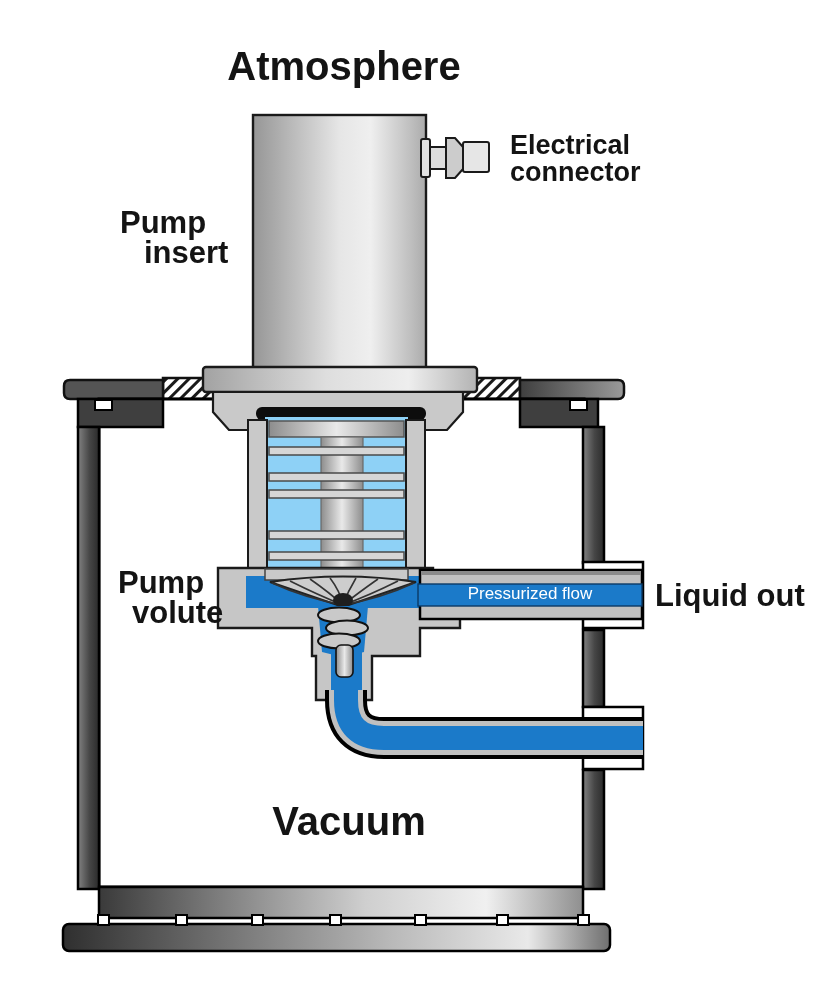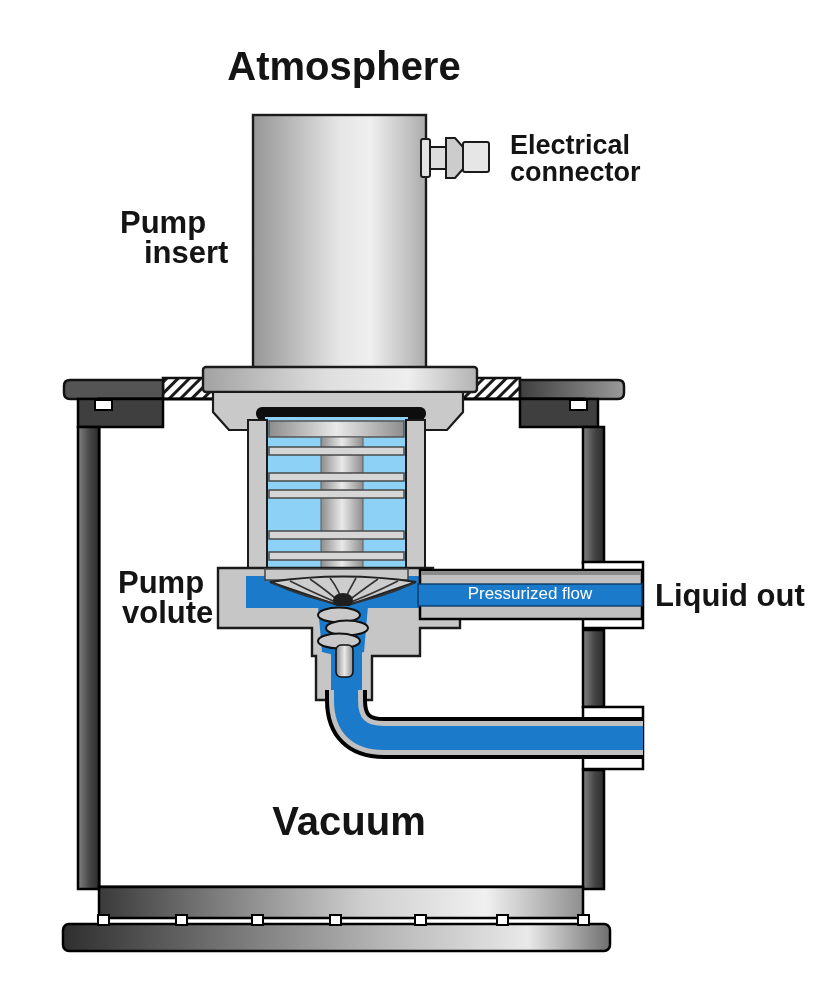--- a/index.html
+++ b/index.html
@@ -182,21 +182,21 @@
   <div class="lbl lbl-md" style="left:510px;top:157px;">connector</div>
 </div>
 
 <div>
   <div class="lbl lbl-lg" style="left:120px;top:208px;">Pump</div>
   <div class="lbl lbl-lg" style="left:116px;top:238px;margin-left:28px;">insert</div>
 </div>
 
 <div>
   <div class="lbl lbl-lg" style="left:118px;top:568px;">Pump</div>
-  <div class="lbl lbl-lg" style="left:122px;top:598px;">volute</div>
+  <div class="lbl lbl-lg" style="left:132px;top:598px;">volute</div>
 </div>
 
 <div class="flow-lbl" style="left:530px;top:584px;">Pressurized flow</div>
 
 <div class="lbl lbl-lg" style="left:655px;top:581px;text-align:center;">Liquid out</div>
 
 
 <div class="lbl lbl-xl center" style="left:349px;top:801px;">Vacuum</div>
 
 </div>

